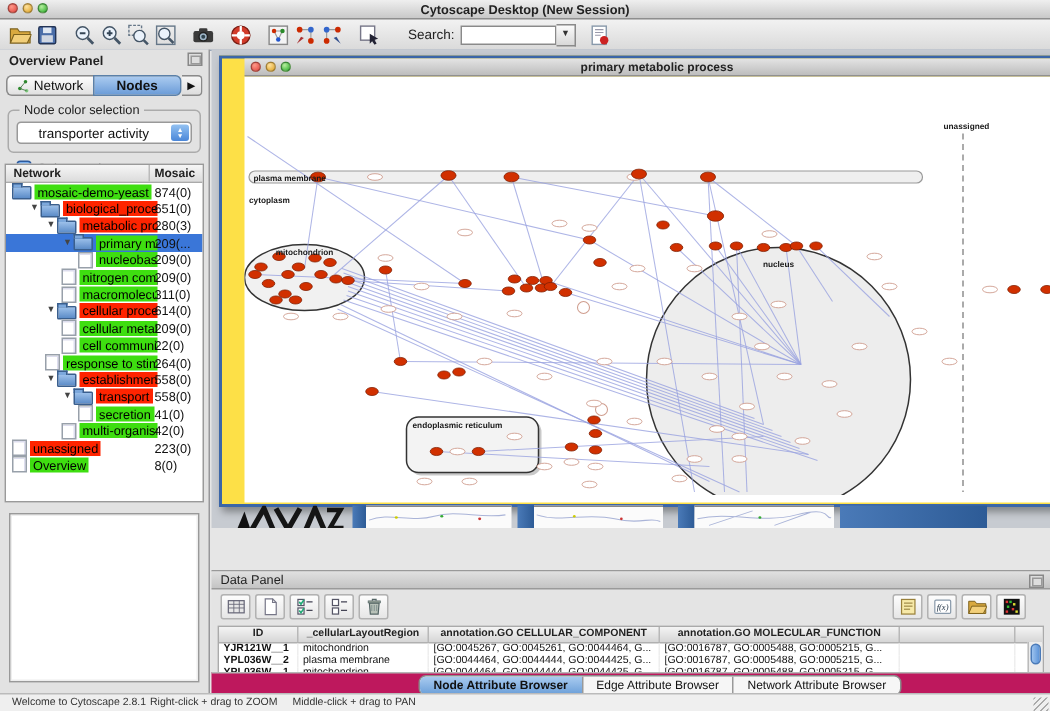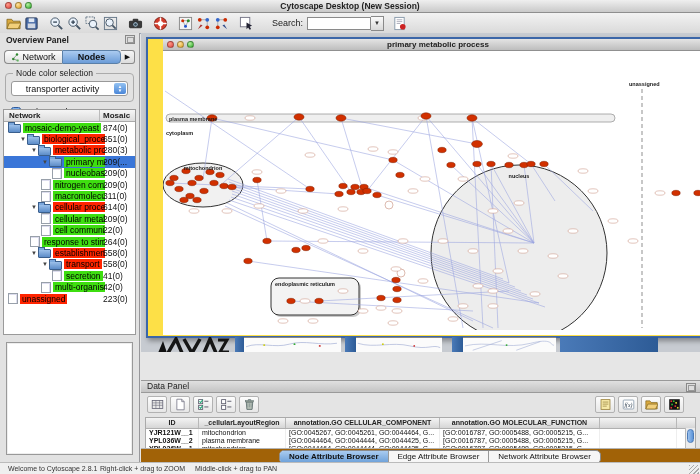--- a/index.html
+++ b/index.html
@@ -108,21 +108,21 @@
   .dp-row{display:flex;height:8px;}
   .dp-cell{font-size:7px;color:#111;padding-left:3px;overflow:hidden;white-space:nowrap;
            line-height:8px;border-right:1px solid #eee;box-sizing:border-box;flex:none;}
   .dp-cell.id{font-weight:bold;}
   .vscroll{position:absolute;right:0;top:10px;bottom:0;width:9px;background:#ececec;border-left:1px solid #bbb;}
   .vthumb{position:absolute;left:1px;right:1px;top:1px;height:14px;border-radius:4px;
           background:linear-gradient(90deg,#9cc2ee,#5b93d8);border:1px solid #4a7ab8;box-sizing:border-box;}
   .vbtn{position:absolute;right:0;width:9px;height:9px;background:linear-gradient(#f6f6f6,#ddd);
         border:1px solid #aaa;font-size:5px;line-height:8px;text-align:center;color:#444;box-sizing:border-box;}
   
-  .bottom-row{position:absolute;left:141px;top:448px;width:559px;height:14px;background:#a16207;border-top:1px solid #b5b5b5;}
+  .bottom-row{position:absolute;left:141px;top:448px;width:559px;height:14px;background:#be185d;border-top:1px solid #b5b5b5;}
   .bottom-tabs{position:absolute;left:138px;top:1px;display:flex;border:1px solid #8a8a8a;
                border-radius:5px;overflow:hidden;background:#f6f6f6;height:12px;}
   .bt{padding:0 9px;font-size:8px;line-height:12px;color:#111;border-right:1px solid #999;}
   .bt:last-child{border-right:none;}
   .bt.selected{background:linear-gradient(#a9cbf0,#6b9fd8);font-weight:bold;}
   .status-bar{position:absolute;left:0;top:462px;width:700px;height:12px;background:#efefef;
               border-top:1px solid #bbb;font-size:7px;color:#333;}
   .status-bar span{position:absolute;top:2px;}
   .app-grip{position:absolute;right:1px;bottom:1px;width:10px;height:10px;
         background:repeating-linear-gradient(135deg,#aaa 0 1px,transparent 1px 3px);}
@@ -381,20 +381,26 @@
             <span style="flex: 0 0 auto; width: 37px;"></span>
             <span class="t-file"></span>
             <span class="tr-label lbl-green" style="max-width: 48px;">multi-organism pro</span>
             <span class="tr-val">42(0)</span>
           </div>
           <div class="tree-row">
             <span style="flex: 0 0 auto; width: 4px;"></span>
             <span class="t-file"></span>
             <span class="tr-label lbl-red" style="max-width: 81px;">unassigned</span>
             <span class="tr-val">223(0)</span>
+          </div>
+          <div class="tree-row">
+            <span style="flex: 0 0 auto; width: 4px;"></span>
+            <span class="t-file"></span>
+            <span class="tr-label lbl-green" style="max-width: 81px;">Overview</span>
+            <span class="tr-val">8(0)</span>
           </div>
         </div>
     </div>
     <div class="birdseye"></div>
   </div>
 
   <div class="desktop">
     <div class="net-window">
       <div class="nw-titlebar">
         <div class="lights">

